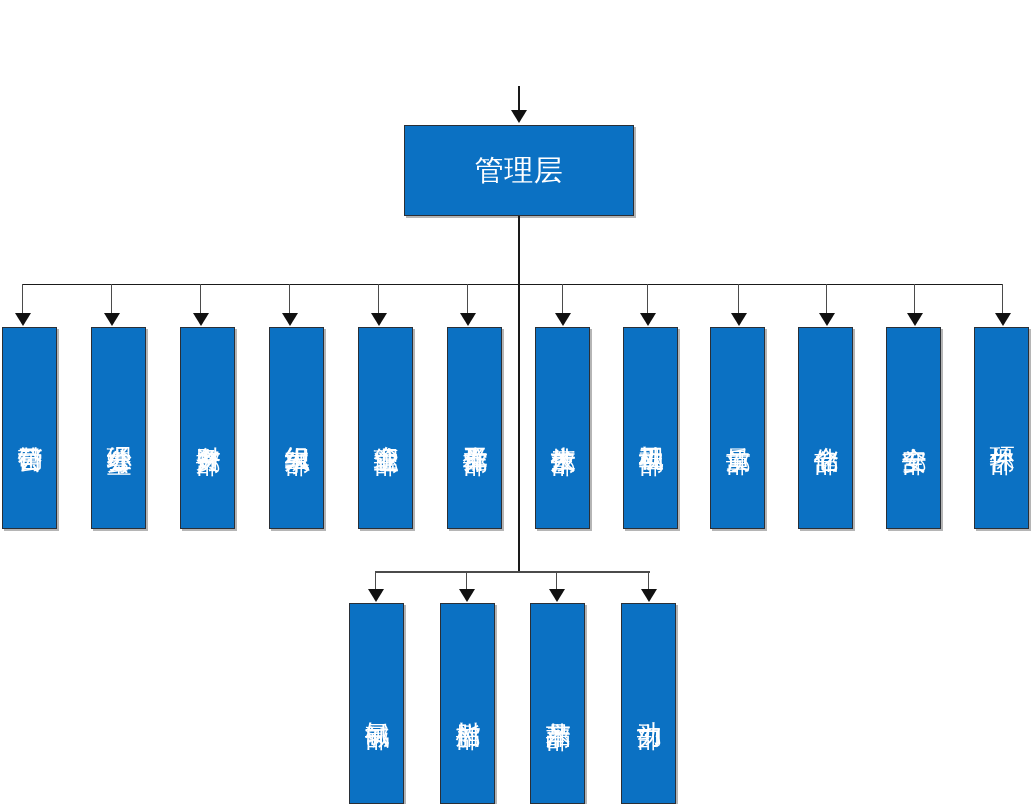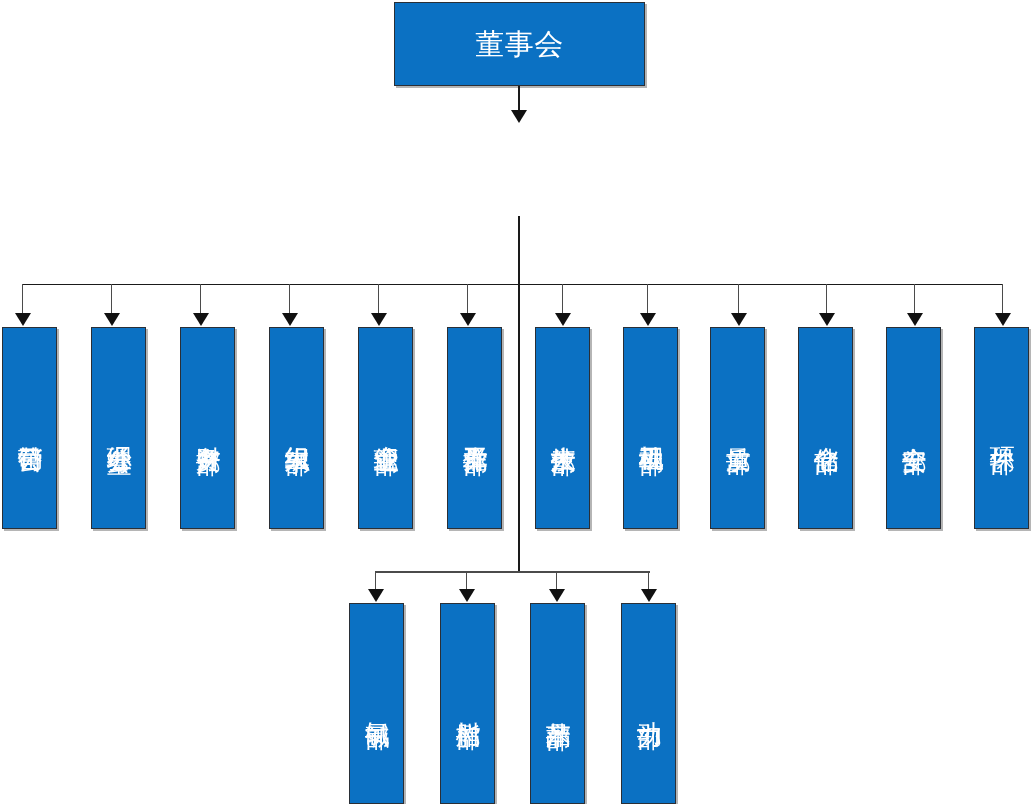--- a/index.html
+++ b/index.html
@@ -65,27 +65,27 @@
     border-left: 8px solid transparent;
     border-right: 8px solid transparent;
     border-top: 13px solid #111111;
   }
 </style>
 </head>
 <body>
 
 <div id="chart-root">
 
-  <div class="node top" style="left:394px; top:2px; width:251px; height:84px;">
-    <span class="label">董事会</span>
-  </div>
 
   <div class="ln v dark" style="left:518px; top:86px; width:2px; height:26px;"></div>
   <div class="arrow" style="left:511px; top:110px;"></div>
 
+  <div class="node top" style="left:404px; top:125px; width:230px; height:91px;">
+    <span class="label">管理层</span>
+  </div>
 
   <div class="ln v dark" style="left:518px; top:216px; width:2px; height:355px;"></div>
 
   <div class="ln h dark" style="left:22px; top:284px; width:981px; height:1px;"></div>
 
   <div class="ln v" style="left:22px;  top:284px; height:36px;"></div>
   <div class="ln v" style="left:111px; top:284px; height:36px;"></div>
   <div class="ln v" style="left:200px; top:284px; height:36px;"></div>
   <div class="ln v" style="left:289px; top:284px; height:36px;"></div>
   <div class="ln v" style="left:378px; top:284px; height:36px;"></div>

